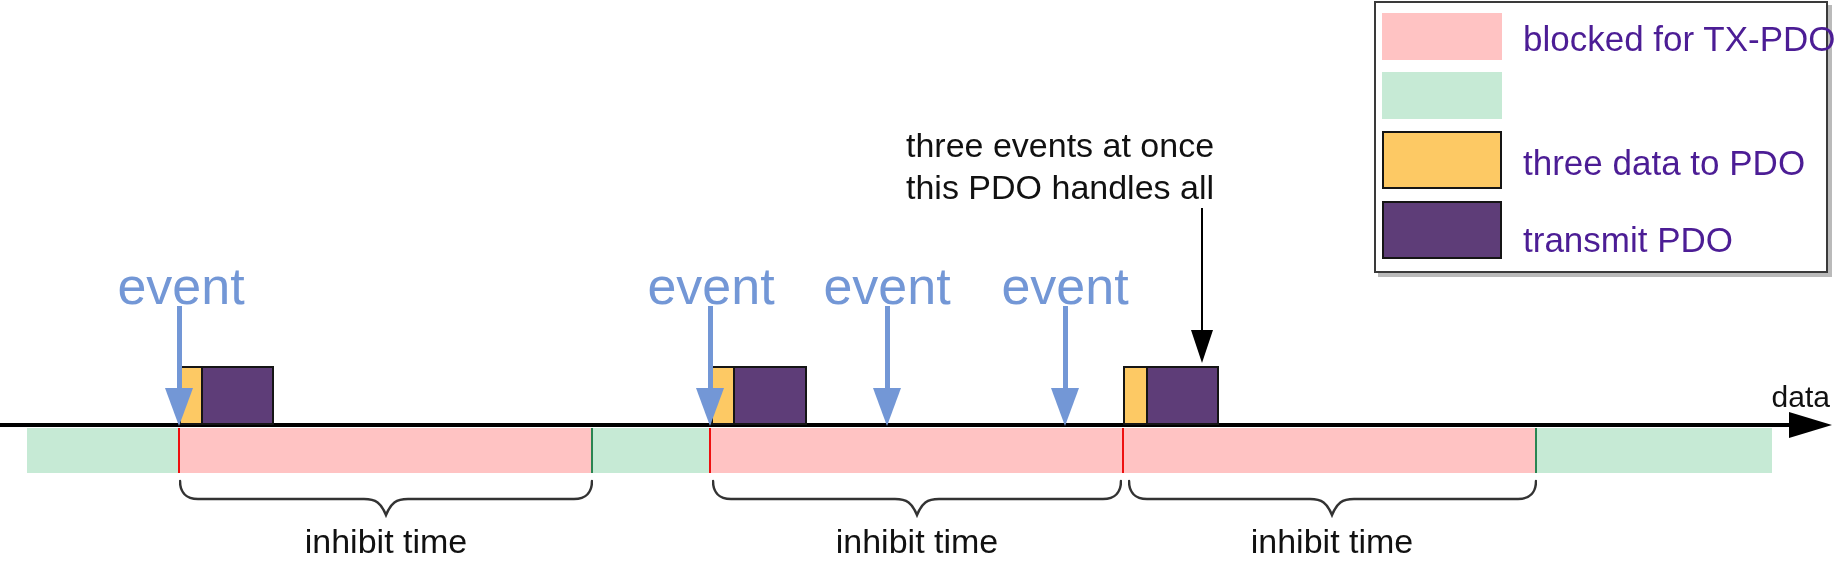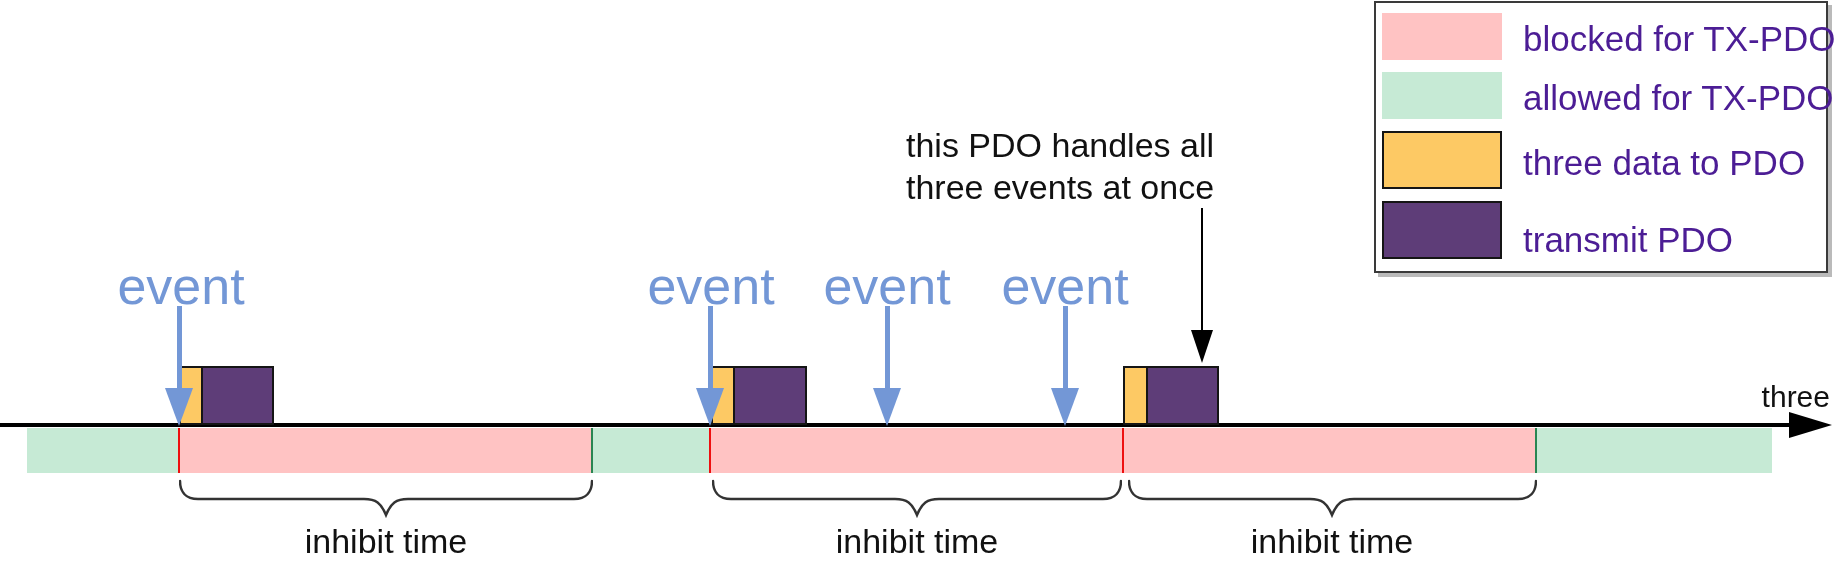--- a/index.html
+++ b/index.html
@@ -63,21 +63,21 @@
   .lg-swatch.r2{top:128px;height:58px;box-sizing:border-box;border:2px solid #151515;}
   .lg-swatch.r3{top:198px;height:58px;box-sizing:border-box;border:2px solid #151515;}
   .lg-label{left:147px;font-size:35px;color:#4c1d95;white-space:nowrap;}
   .lg-label.r0{top:16px;} .lg-label.r1{top:75px;} .lg-label.r2{top:140px;} .lg-label.r3{top:217px;}
 </style>
 </head>
 <body>
 
 <div class="abs timeline"></div>
 <div class="abs time-arrowhead"></div>
-<div class="abs time-label">three</div>
+<div class="abs time-label">data</div>
 
 <div class="abs band g1" style="background-color: rgb(198, 234, 213);"></div>
 <div class="abs band p1" style="background-color: rgb(255, 195, 195);"></div>
 <div class="abs band g2" style="background-color: rgb(198, 234, 213);"></div>
 <div class="abs band p2" style="background-color: rgb(255, 195, 195);"></div>
 <div class="abs band g3" style="background-color: rgb(198, 234, 213);"></div>
 
 <div class="abs marker red m1"></div>
 <div class="abs marker red m2"></div>
 <div class="abs marker red m3"></div>
@@ -115,28 +115,27 @@
 </svg>
 <svg class="abs brace" style="left:1128px" width="409" height="40" viewBox="0 0 409 40">
   <path d="M 1 3 C 1 14, 7 21, 19 21 L 182 21 C 194 21, 199 25, 204 37 C 209 25, 214 21, 226 21 L 390 21 C 402 21, 408 14, 408 3" fill="none" stroke="#333" stroke-width="2.5" stroke-linecap="round"></path>
 </svg>
 
 <div class="abs inhibit-label" style="left:386px">inhibit time</div>
 <div class="abs inhibit-label" style="left:917px">inhibit time</div>
 <div class="abs inhibit-label" style="left:1332px">inhibit time</div>
 
 <div class="abs note">
+  <div>three events at once</div>
   <div>this PDO handles all</div>
-  <div>three events at once</div>
 </div>
 <div class="abs note-line"></div>
 <div class="abs note-head"></div>
 
 <div class="abs legend">
   <div class="abs lg-swatch r0" style="background-color: rgb(255, 195, 195);"></div>
   <div class="abs lg-label  r0">blocked for TX-PDO</div>
   <div class="abs lg-swatch r1" style="background-color: rgb(198, 234, 213);"></div>
-  <div class="abs lg-label  r1">allowed for TX-PDO</div>
   <div class="abs lg-swatch r2" style="background-color: rgb(253, 201, 100);"></div>
   <div class="abs lg-label  r2">three data to PDO</div>
   <div class="abs lg-swatch r3" style="background-color: rgb(94, 61, 120);"></div>
   <div class="abs lg-label  r3">transmit PDO</div>
 </div>
 
 </body></html>

